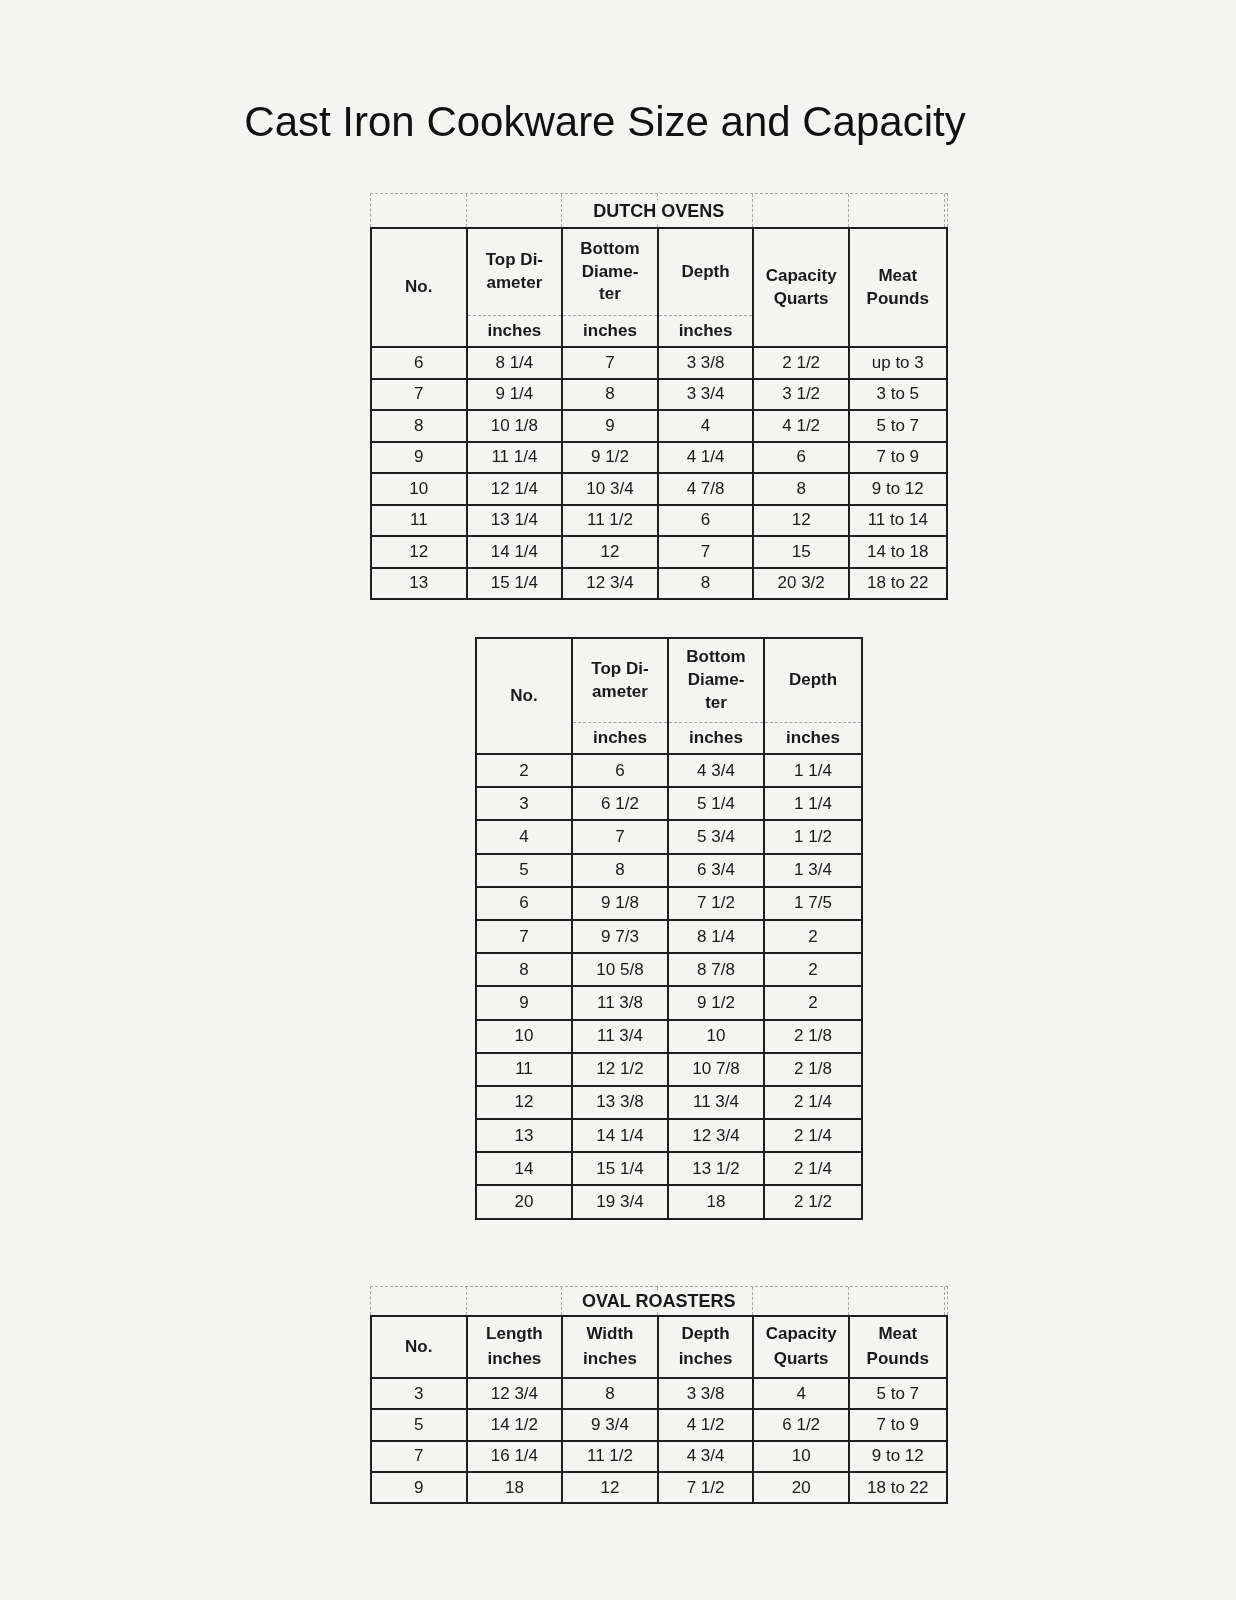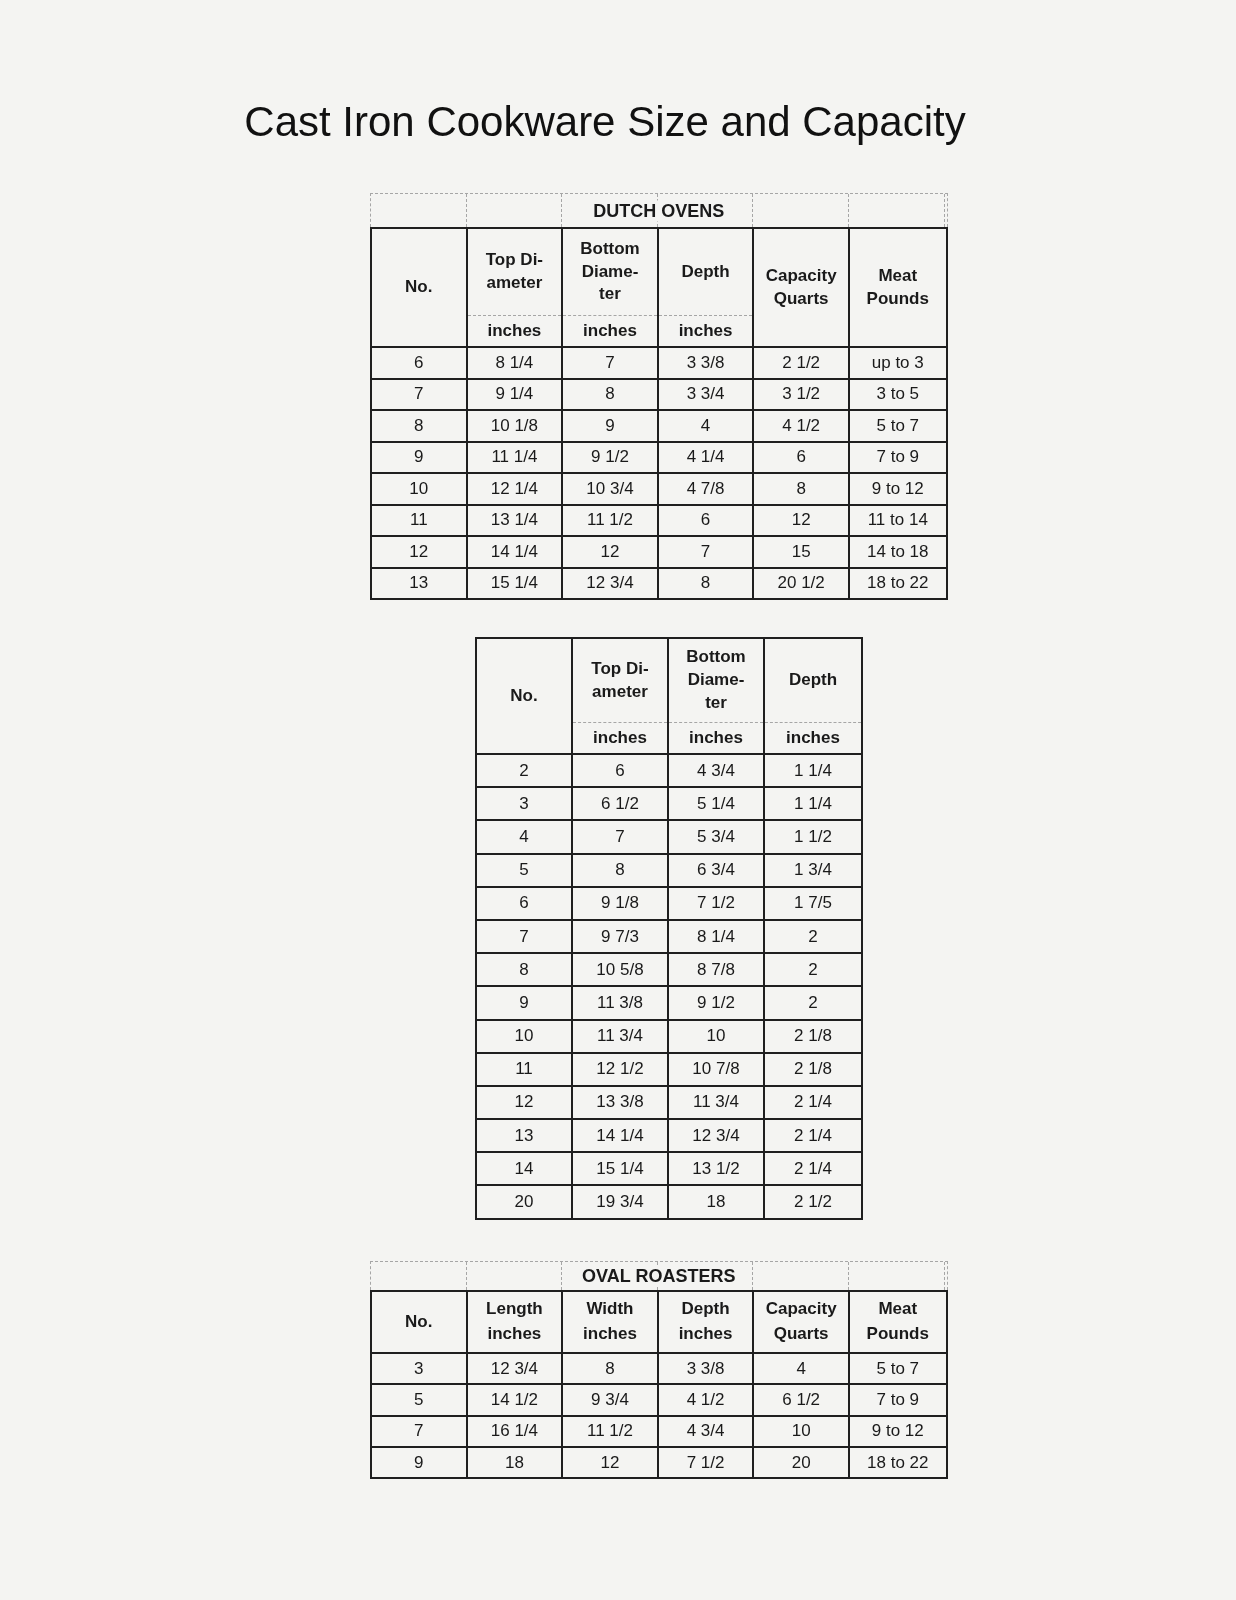--- a/index.html
+++ b/index.html
@@ -18,21 +18,21 @@
   .sec-skillets{left:427px;top:637px;}
   .sec-oval{left:322px;top:1261px;}
 
   
   .cap{display:flex;position:relative;border:1px dashed var(--dash);border-bottom:none;}
   .cap .cc{border-right:1px dashed var(--dash);}
   .cap .cc:last-child{border-right:none;}
   .cap-lbl{position:absolute;left:50%;top:50%;transform:translate(-50%,-50%);
            background:var(--bg);padding:0 12px;font-weight:700;font-size:18px;white-space:nowrap;}
   .cap-h34{height:34px;}
-  .cap-h29{height:29px;}
+  .cap-h29{height:29px;margin-top:25px;}
 
   
   .grid{border:2px solid var(--line);}
   .hrow,.drow{display:flex;}
   .drow{border-top:2px solid var(--line);}
   .c{border-right:2px solid var(--line);display:flex;align-items:center;justify-content:center;
      font-size:17px;overflow:hidden;}
   .c:last-child{border-right:none;justify-content:center;}
   .t6 .c{width:95.6px;}
   .t4 .c{width:96px;}
@@ -149,21 +149,21 @@
         <div class="c">12</div>
         <div class="c">7</div>
         <div class="c">15</div>
         <div class="c">14 to 18</div>
       </div>
       <div class="drow r-dutch">
         <div class="c">13</div>
         <div class="c">15 1/4</div>
         <div class="c">12 3/4</div>
         <div class="c">8</div>
-        <div class="c">20 1/2</div>
+        <div class="c">20 3/2</div>
         <div class="c">18 to 22</div>
       </div>
     </div>
   </section>
 
   <section class="sec sec-skillets t4">
     <div class="grid">
       <div class="hrow h-skillets">
         <div class="c hcell">
           <span class="hl">No.</span>

